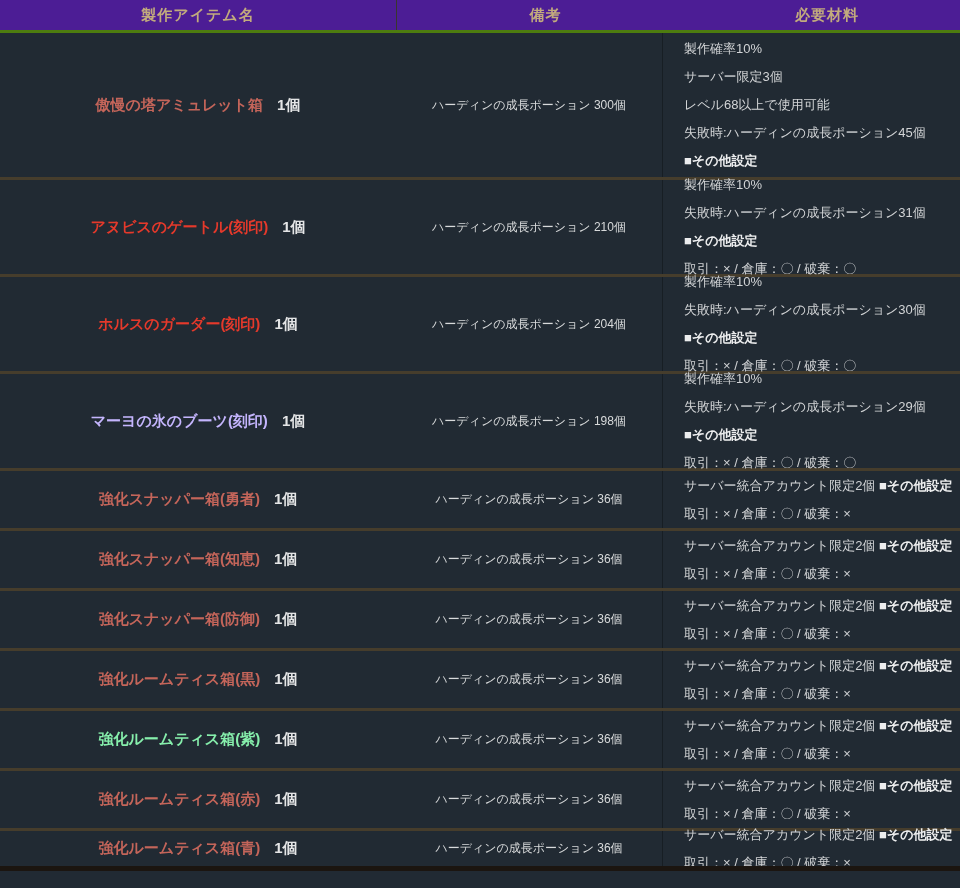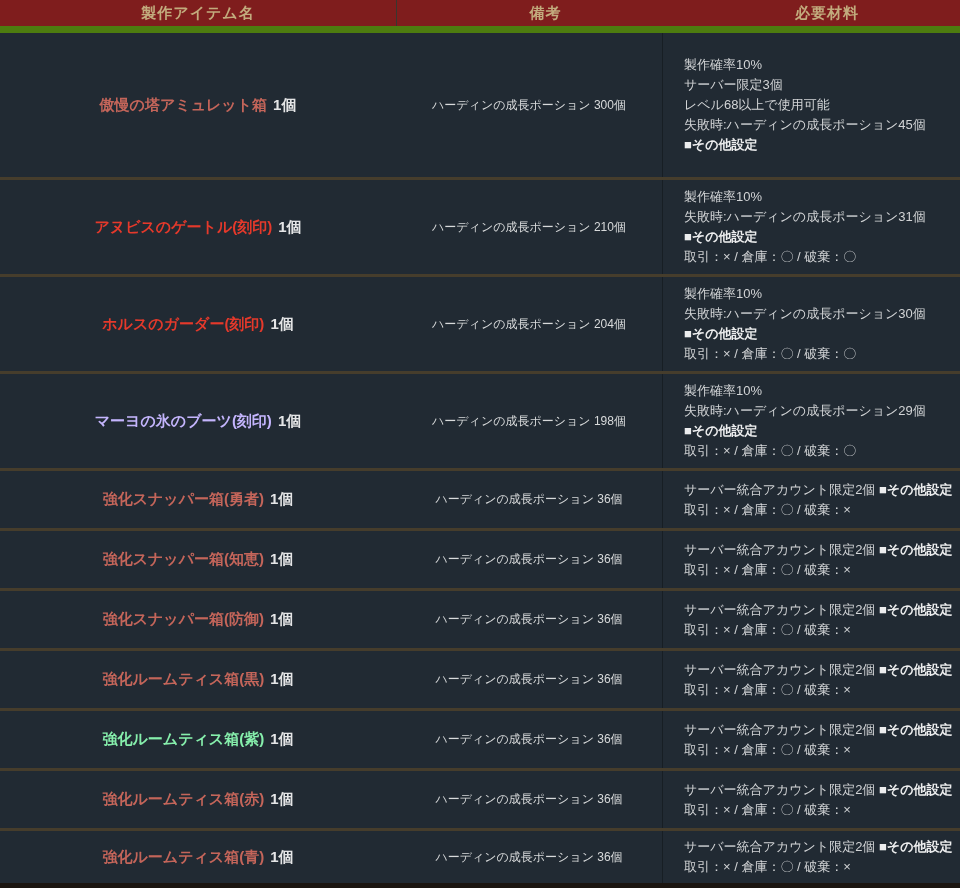--- a/index.html
+++ b/index.html
@@ -3,39 +3,39 @@
 <meta charset="utf-8">
 <style>
   html,body{margin:0;padding:0;}
   body{
     width:960px;height:888px;overflow:hidden;
     background:#212a33;
     font-family:"Liberation Sans","DejaVu Sans",sans-serif;
   }
   .table{width:960px;height:888px;overflow:hidden;display:flex;flex-direction:column;background:#212a33;}
   .header{
-    height:33px;flex:0 0 33px;background:#7f1d1d;display:flex;
-    border-bottom:7px solid #4d7c0f;box-sizing:border-box;
+    height:33px;flex:0 0 33px;background:#4c1d95;display:flex;
+    border-bottom:3px solid #4d7c0f;box-sizing:border-box;
   }
   .hcell{
     color:#c2ab7d;font-weight:bold;font-size:15px;
     display:flex;align-items:center;justify-content:center;
     letter-spacing:1px;
   }
   .hc1{width:396px;}
   .hc2{width:266px;}
   .hc3{width:298px;border-left:1px solid #39362f;box-sizing:border-box;}
   .row{
     display:flex;background:#212a33;border-top:3px solid #463d2c;box-sizing:border-box;
   }
   .row.tall{height:144px;border-top:none;}
   .row.mid{height:97px;}
   .row.short{height:60px;}
-  .row.short:last-child{height:55px;}
-  .cell{box-sizing:border-box;}
+  .row.short:last-child{height:38px;}
+  .cell{box-sizing:border-box;gap:8px;}
   .c1{
     width:396px;display:flex;align-items:center;justify-content:center;
     font-size:15px;font-weight:bold;white-space:nowrap;
   }
   .qty{color:#e4e5e6;margin-left:6px;}
   .c2{
     width:266px;display:flex;align-items:center;justify-content:center;
     font-size:12px;color:#d8dadb;white-space:nowrap;
   }
   .c3{

